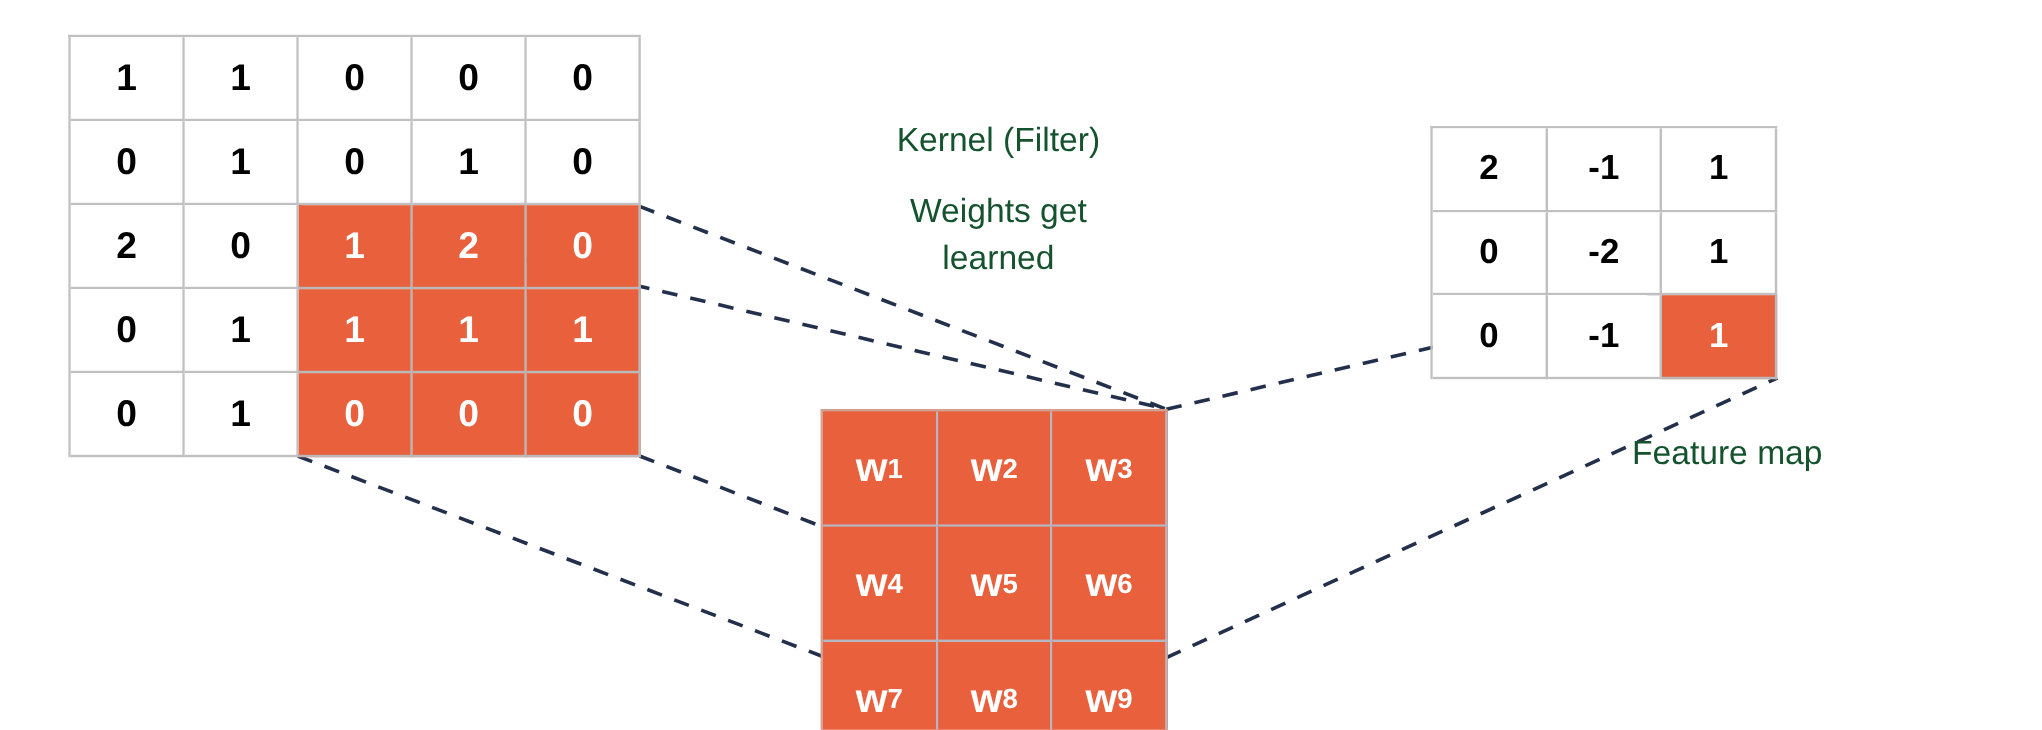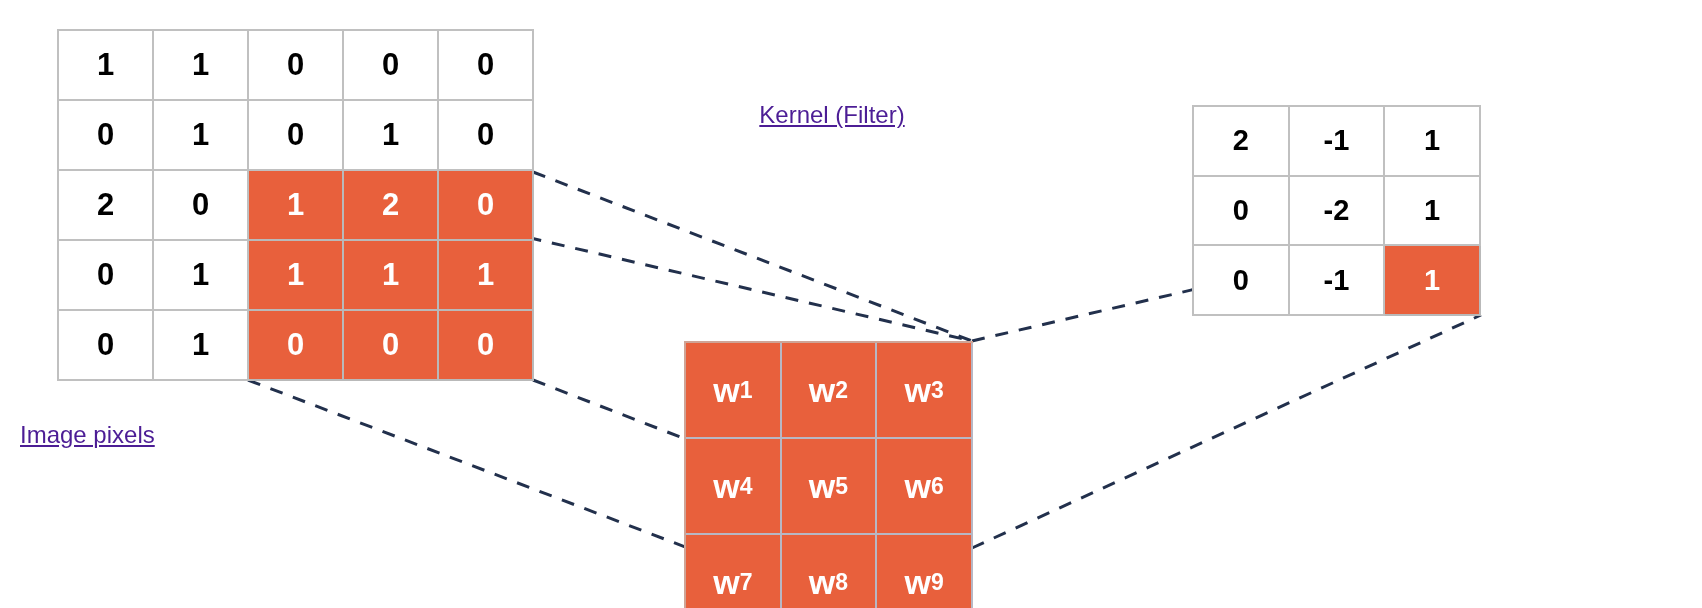--- a/index.html
+++ b/index.html
@@ -63,26 +63,25 @@
     grid-template-columns: repeat(3, 1fr);
     grid-template-rows: repeat(3, 1fr);
     border-left: 2px solid #c0c0c0;
     border-top: 2px solid #c0c0c0;
   }
   #feature-grid .cell { font-size: 29px; }
 
   
   .label {
     position: absolute; z-index: 3;
-    color: #4c1d95;
-    font-size: 24px;
+    color: #14532d;
+    font-size: 28px;
     line-height: 1.38;
     text-align: center;
     white-space: pre-line;
-    text-decoration: underline;
   }
   #lbl-kernel        { left: 700px; top: 98px;  width: 264px; }
   #lbl-weights       { left: 700px; top: 157px; width: 264px; }
   #lbl-image-pixels  { left: 20px;  top: 418px; width: 210px; text-align:left; }
   #lbl-feature-map   { left: 1360px;top: 359px; width: 230px; text-align:left; }
   #lbl-convolution   { left: 1132px;top: 481px; width: 180px; text-align:left; }
 </style>
 </head>
 <body>
 
@@ -124,21 +123,20 @@
       <div class="cell plain">1</div>
       <div class="cell hl">1</div>
       <div class="cell hl">1</div>
       <div class="cell hl">1</div>
       <div class="cell plain">0</div>
       <div class="cell plain">1</div>
       <div class="cell hl">0</div>
       <div class="cell hl">0</div>
       <div class="cell hl">0</div>
     </div>
-  <div class="label" id="lbl-image-pixels">Image pixels</div>
 
   <div class="grid" id="kernel-grid">
       <div class="cell hl">
         <span>w</span>
         <span class="wsub">1</span>
       </div>
       <div class="cell hl">
         <span>w</span>
         <span class="wsub">2</span>
       </div>
@@ -165,27 +163,30 @@
       <div class="cell hl">
         <span>w</span>
         <span class="wsub">8</span>
       </div>
       <div class="cell hl">
         <span>w</span>
         <span class="wsub">9</span>
       </div>
     </div>
   <div class="label" id="lbl-kernel">Kernel (Filter)</div>
+  <div class="label" id="lbl-weights">Weights get
+learned</div>
 
   <div class="grid" id="feature-grid">
       <div class="cell plain">2</div>
       <div class="cell plain">-1</div>
       <div class="cell plain">1</div>
       <div class="cell plain">0</div>
       <div class="cell plain">-2</div>
       <div class="cell plain">1</div>
       <div class="cell plain">0</div>
       <div class="cell plain">-1</div>
       <div class="cell hl">1</div>
     </div>
+  <div class="label" id="lbl-feature-map">Feature map</div>
 
 
 </div>
 
 </body></html>

